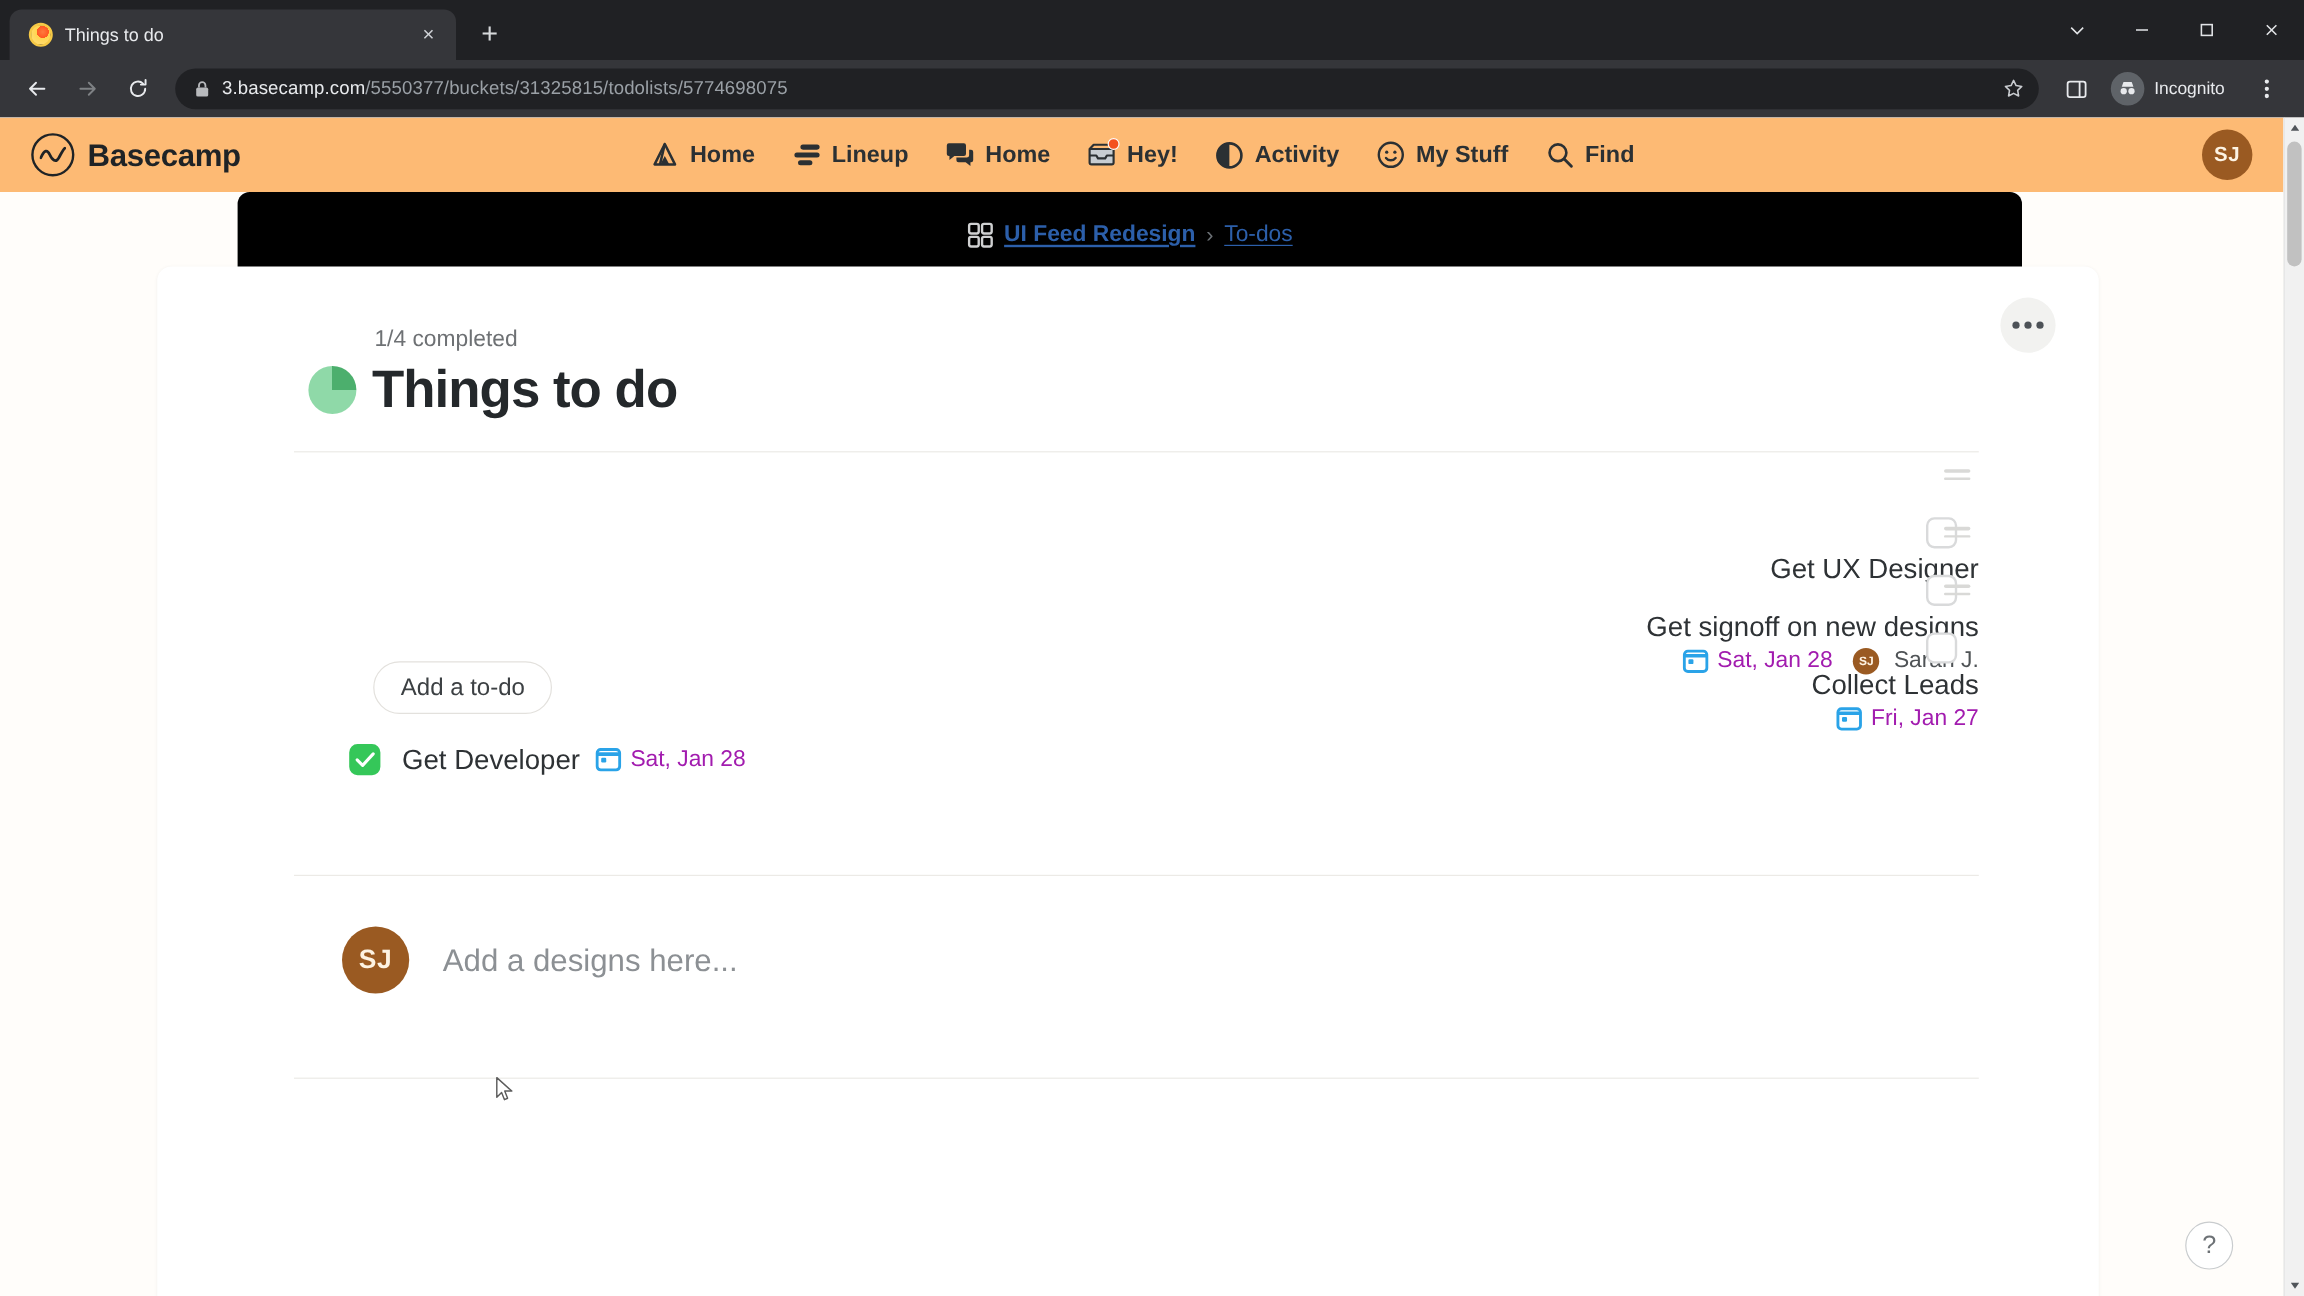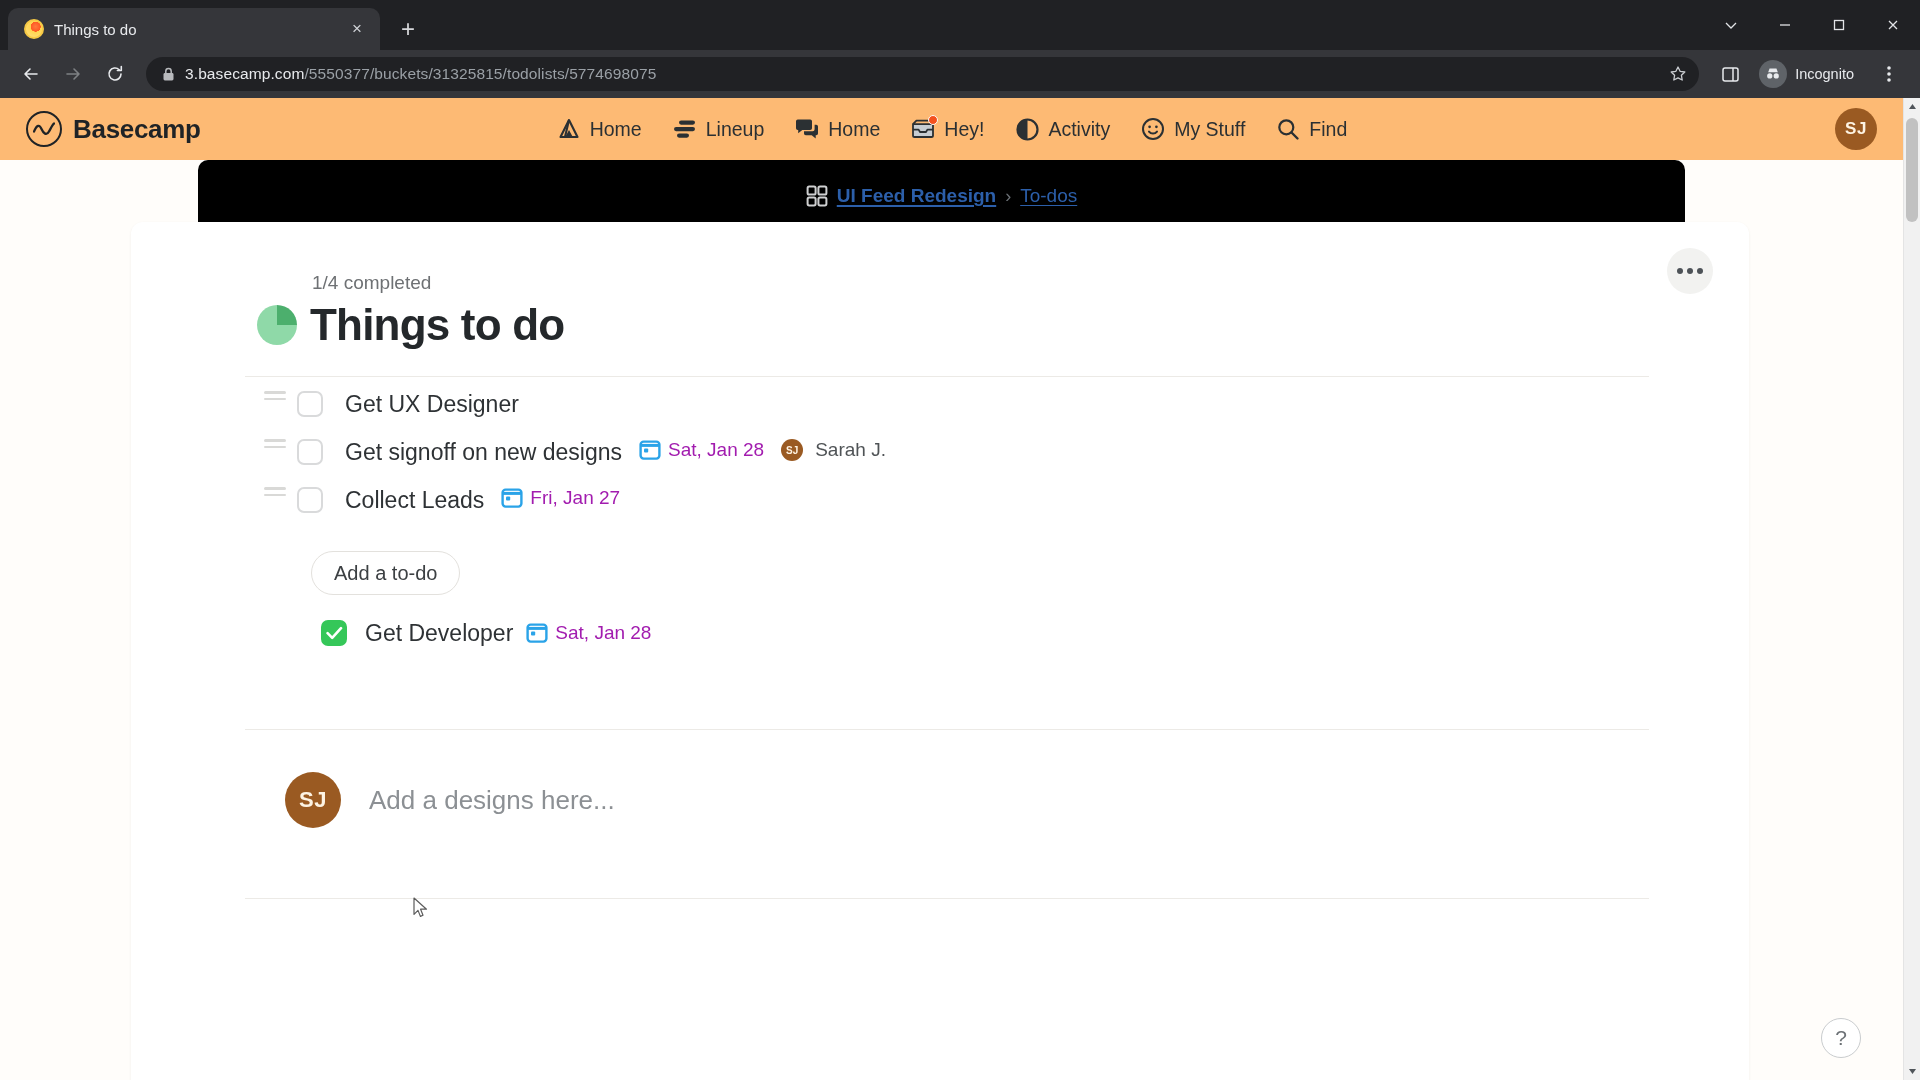--- a/index.html
+++ b/index.html
@@ -92,21 +92,21 @@
     width: 36px; height: 36px; border-radius: 50%; border: 2.6px solid #1f2326;
     display: flex; align-items: center; justify-content: center;
   }
   .brand-name { font-size: 26px; font-weight: 700; color: #1f2326; letter-spacing: -.3px; }
   .bcmenu {
     position: absolute; left: 0; right: 0; display: flex; align-items: center;
     justify-content: center; gap: 30px; pointer-events: none;
   }
   .bcitem {
     display: flex; align-items: center; gap: 8px; pointer-events: auto;
-    font-size: 19.5px; font-weight: 400; color: #2b3033; white-space: nowrap;
+    font-size: 19.5px; font-weight: 700; color: #2b3033; white-space: nowrap;
   }
   .bcicon { display: flex; align-items: center; justify-content: center; position: relative;
             width: 26px; height: 26px; flex: 0 0 26px; }
   .hey-dot {
     position: absolute; top: -1px; right: -2px; width: 10px; height: 10px;
     border-radius: 50%; background: #f4511e; border: 1.5px solid #fdfcf9;
   }
   .nav-avatar {
     position: absolute; right: 26px; width: 42px; height: 42px; border-radius: 50%;
     background: #9a5a22; color: #fdf3e3; display: flex; align-items: center;
@@ -144,21 +144,21 @@
   .card-inner { padding: 50px 100px 0 126px; }
   .completed-label { font-size: 19px; color: #6e7174; margin-bottom: 6px; padding-left: 55px; }
   .title-row { display: flex; align-items: center; gap: 13px; margin-bottom: 26px; }
   .pie { width: 40px; height: 40px; border-radius: 50%; flex: 0 0 40px;
          background: conic-gradient(#4caf6d 0deg 90deg, #8fd9a8 90deg 360deg); }
   .todo-title { font-size: 44px; font-weight: 700; color: #24282b; letter-spacing: -.8px; }
 
   .divider { height: 1px; background: #eceae6; margin: 0 0 0 -12px; }
 
   .todo-list { padding-top: 14px; }
-  .todo-row { display: flex; align-items: flex-start; gap: 4px; height: 48px; }
+  .todo-row { display: flex; align-items: flex-end; gap: 4px; height: 48px; flex-direction: column; }
   .handle { width: 36px; flex: 0 0 36px; display: flex; flex-direction: column;
             gap: 4px; align-items: center; }
   .handle i { display: block; width: 22px; height: 2.5px; background: #d9d9d7; border-radius: 2px; }
   .cbox {
     width: 26px; height: 26px; border-radius: 7px; border: 2px solid #d9dadb;
     background: #fff; flex: 0 0 26px; margin-right: 18px;
   }
   .cbox.done {
     background: #35c759; border-color: #35c759; display: flex;
     align-items: center; justify-content: center;
@@ -172,21 +172,21 @@
     display: flex; align-items: center; justify-content: center;
     font-size: 10px; font-weight: 700; margin-left: 10px; flex: 0 0 22px;
   }
   .meta-person { font-size: 19px; color: #4f5356; margin-left: 5px; white-space: nowrap; }
 
   .addtodo {
     margin: 16px 0 14px 54px; display: inline-flex; align-items: center;
     height: 44px; padding: 0 22px; border: 1px solid #e3e1dd; border-radius: 24px;
     background: #fff; font-size: 20px; color: #3c4043;
   }
-  .done-row { margin-left: 64px; display: flex; align-items: center; height: 48px; }
+  .done-row { margin-left: 34px; display: flex; align-items: center; height: 48px; }
   .done-text { font-size: 23px; color: #2e3235; }
 
   .divider2 { height: 1px; background: #eceae6; margin: 72px 0 0 -12px; }
   .comment-row { display: flex; align-items: center; gap: 28px; padding: 42px 0 0 28px; }
   .comment-avatar {
     width: 56px; height: 56px; border-radius: 50%; background: #9a5a22;
     color: #fdf3e3; display: flex; align-items: center; justify-content: center;
     font-size: 22px; font-weight: 700; letter-spacing: .5px; flex: 0 0 56px;
   }
   .comment-ph { font-size: 26px; color: #8c9094; }

